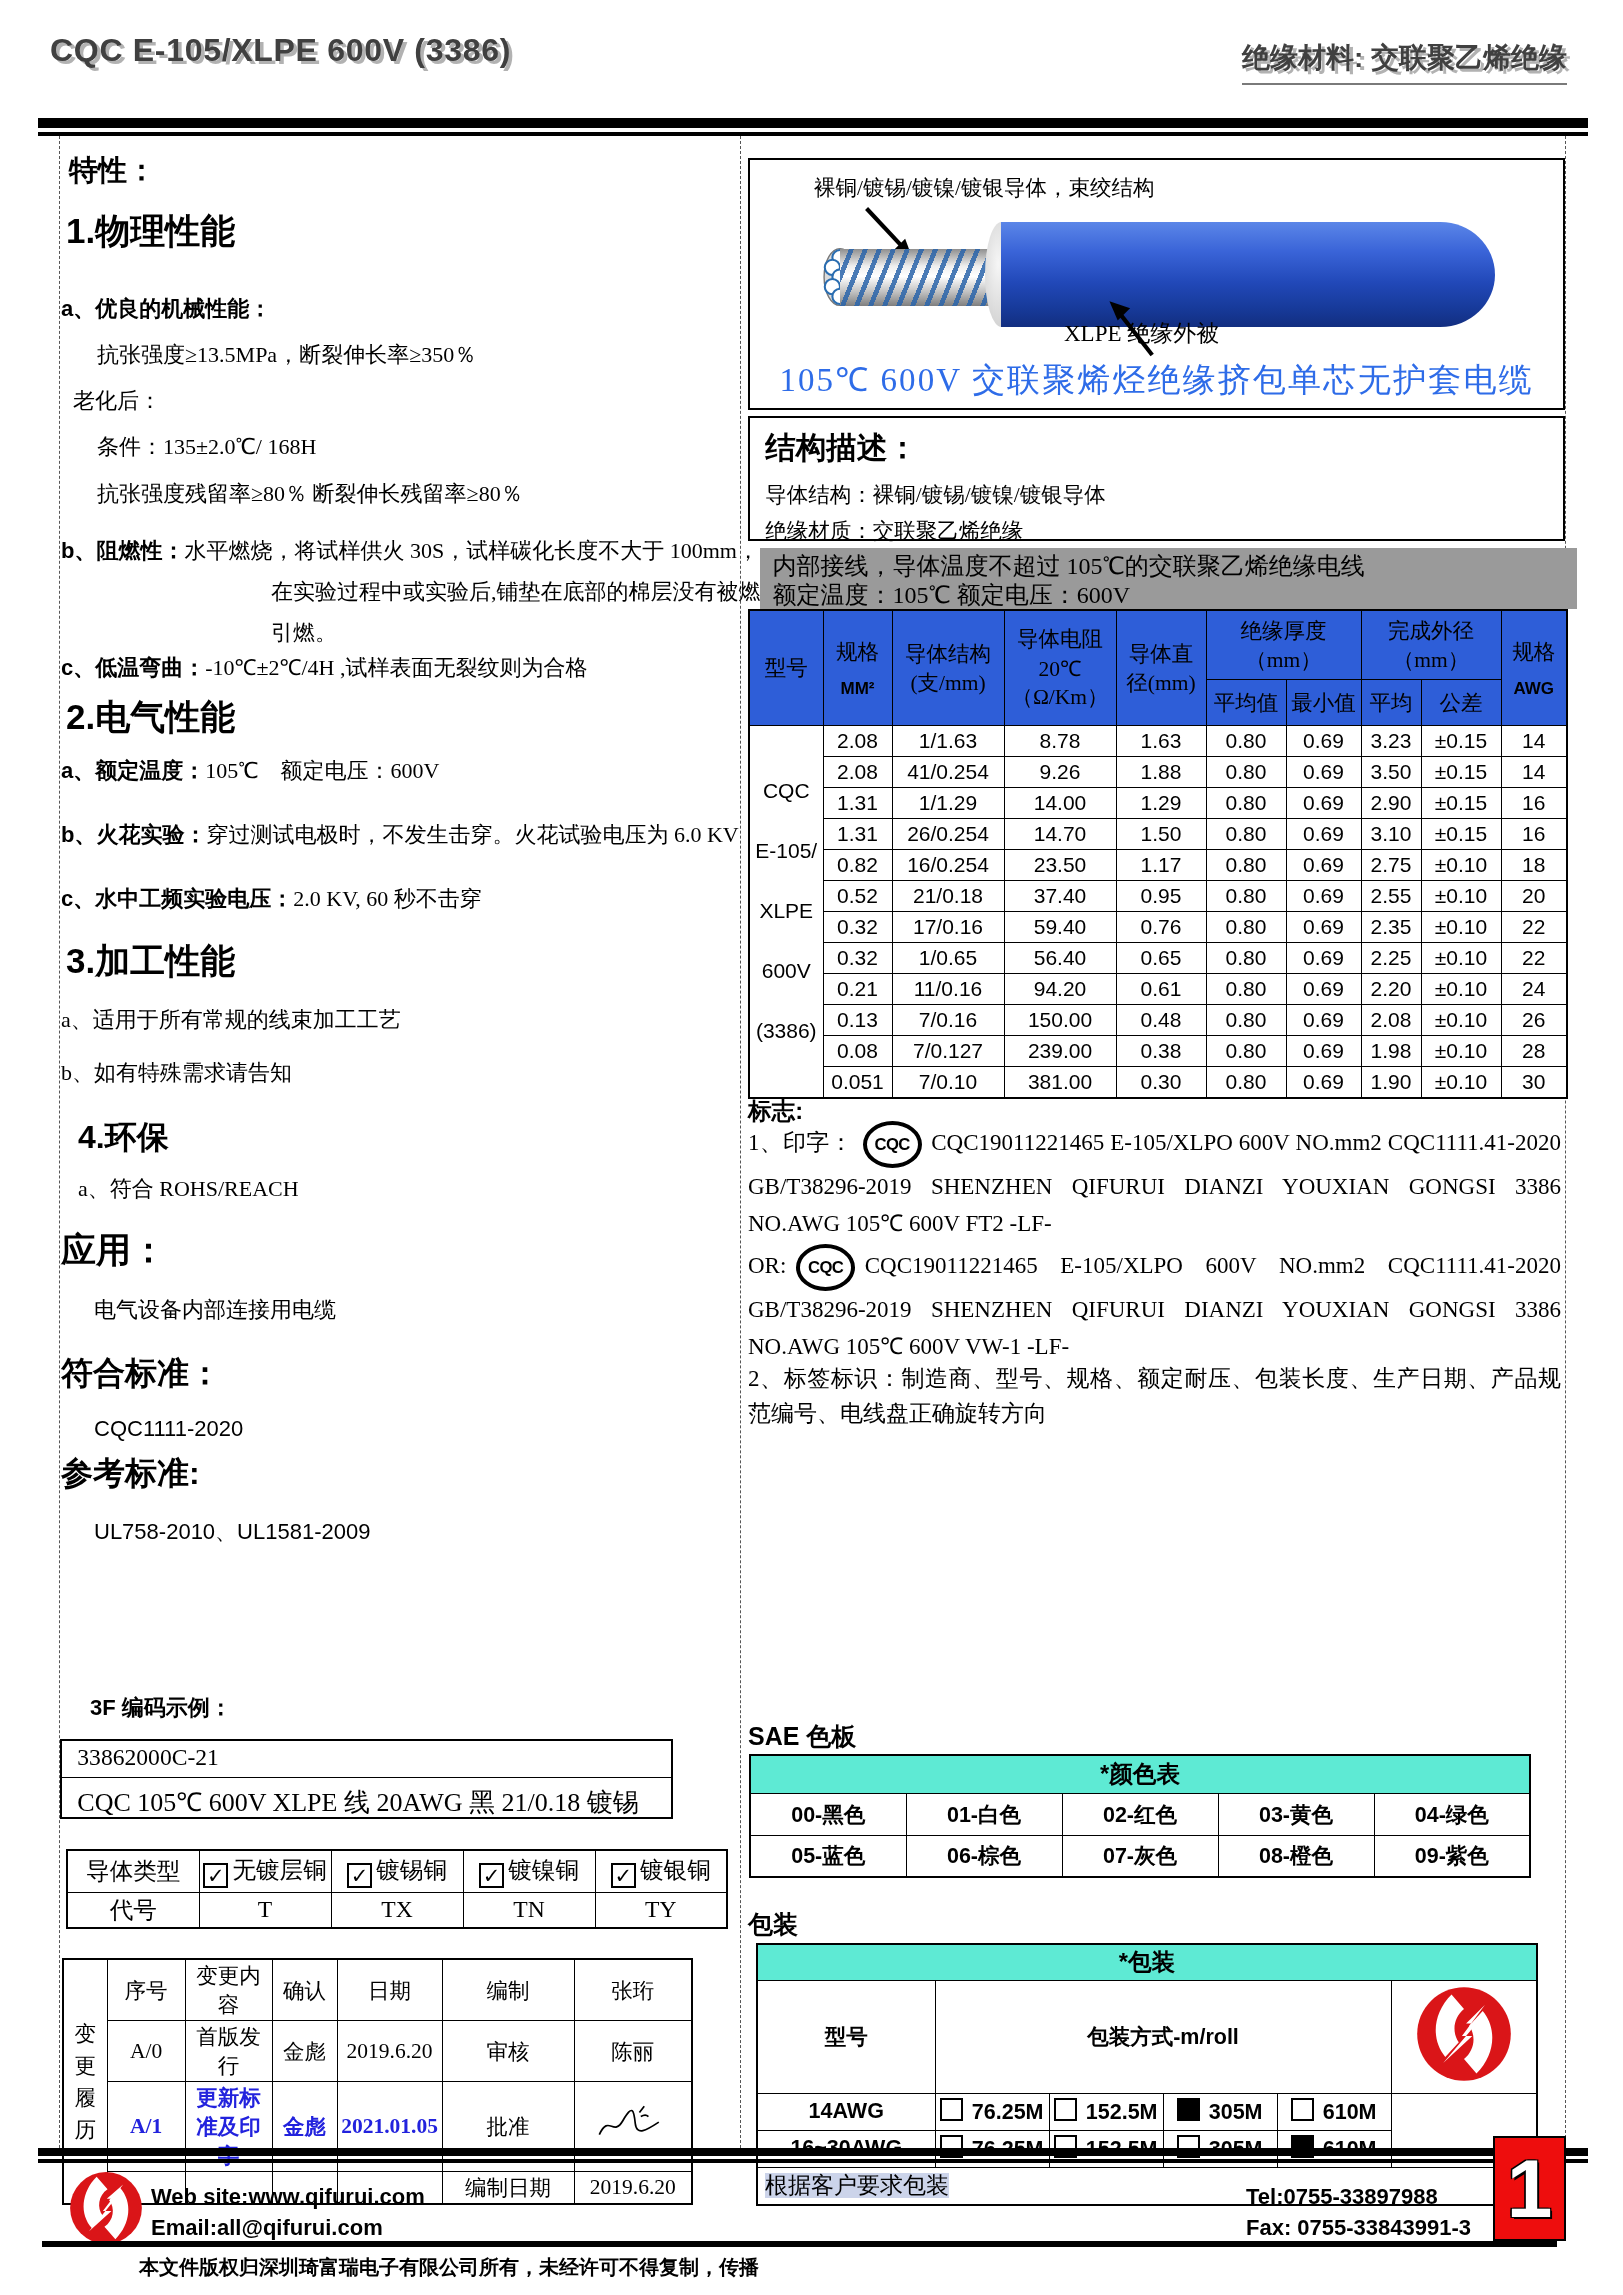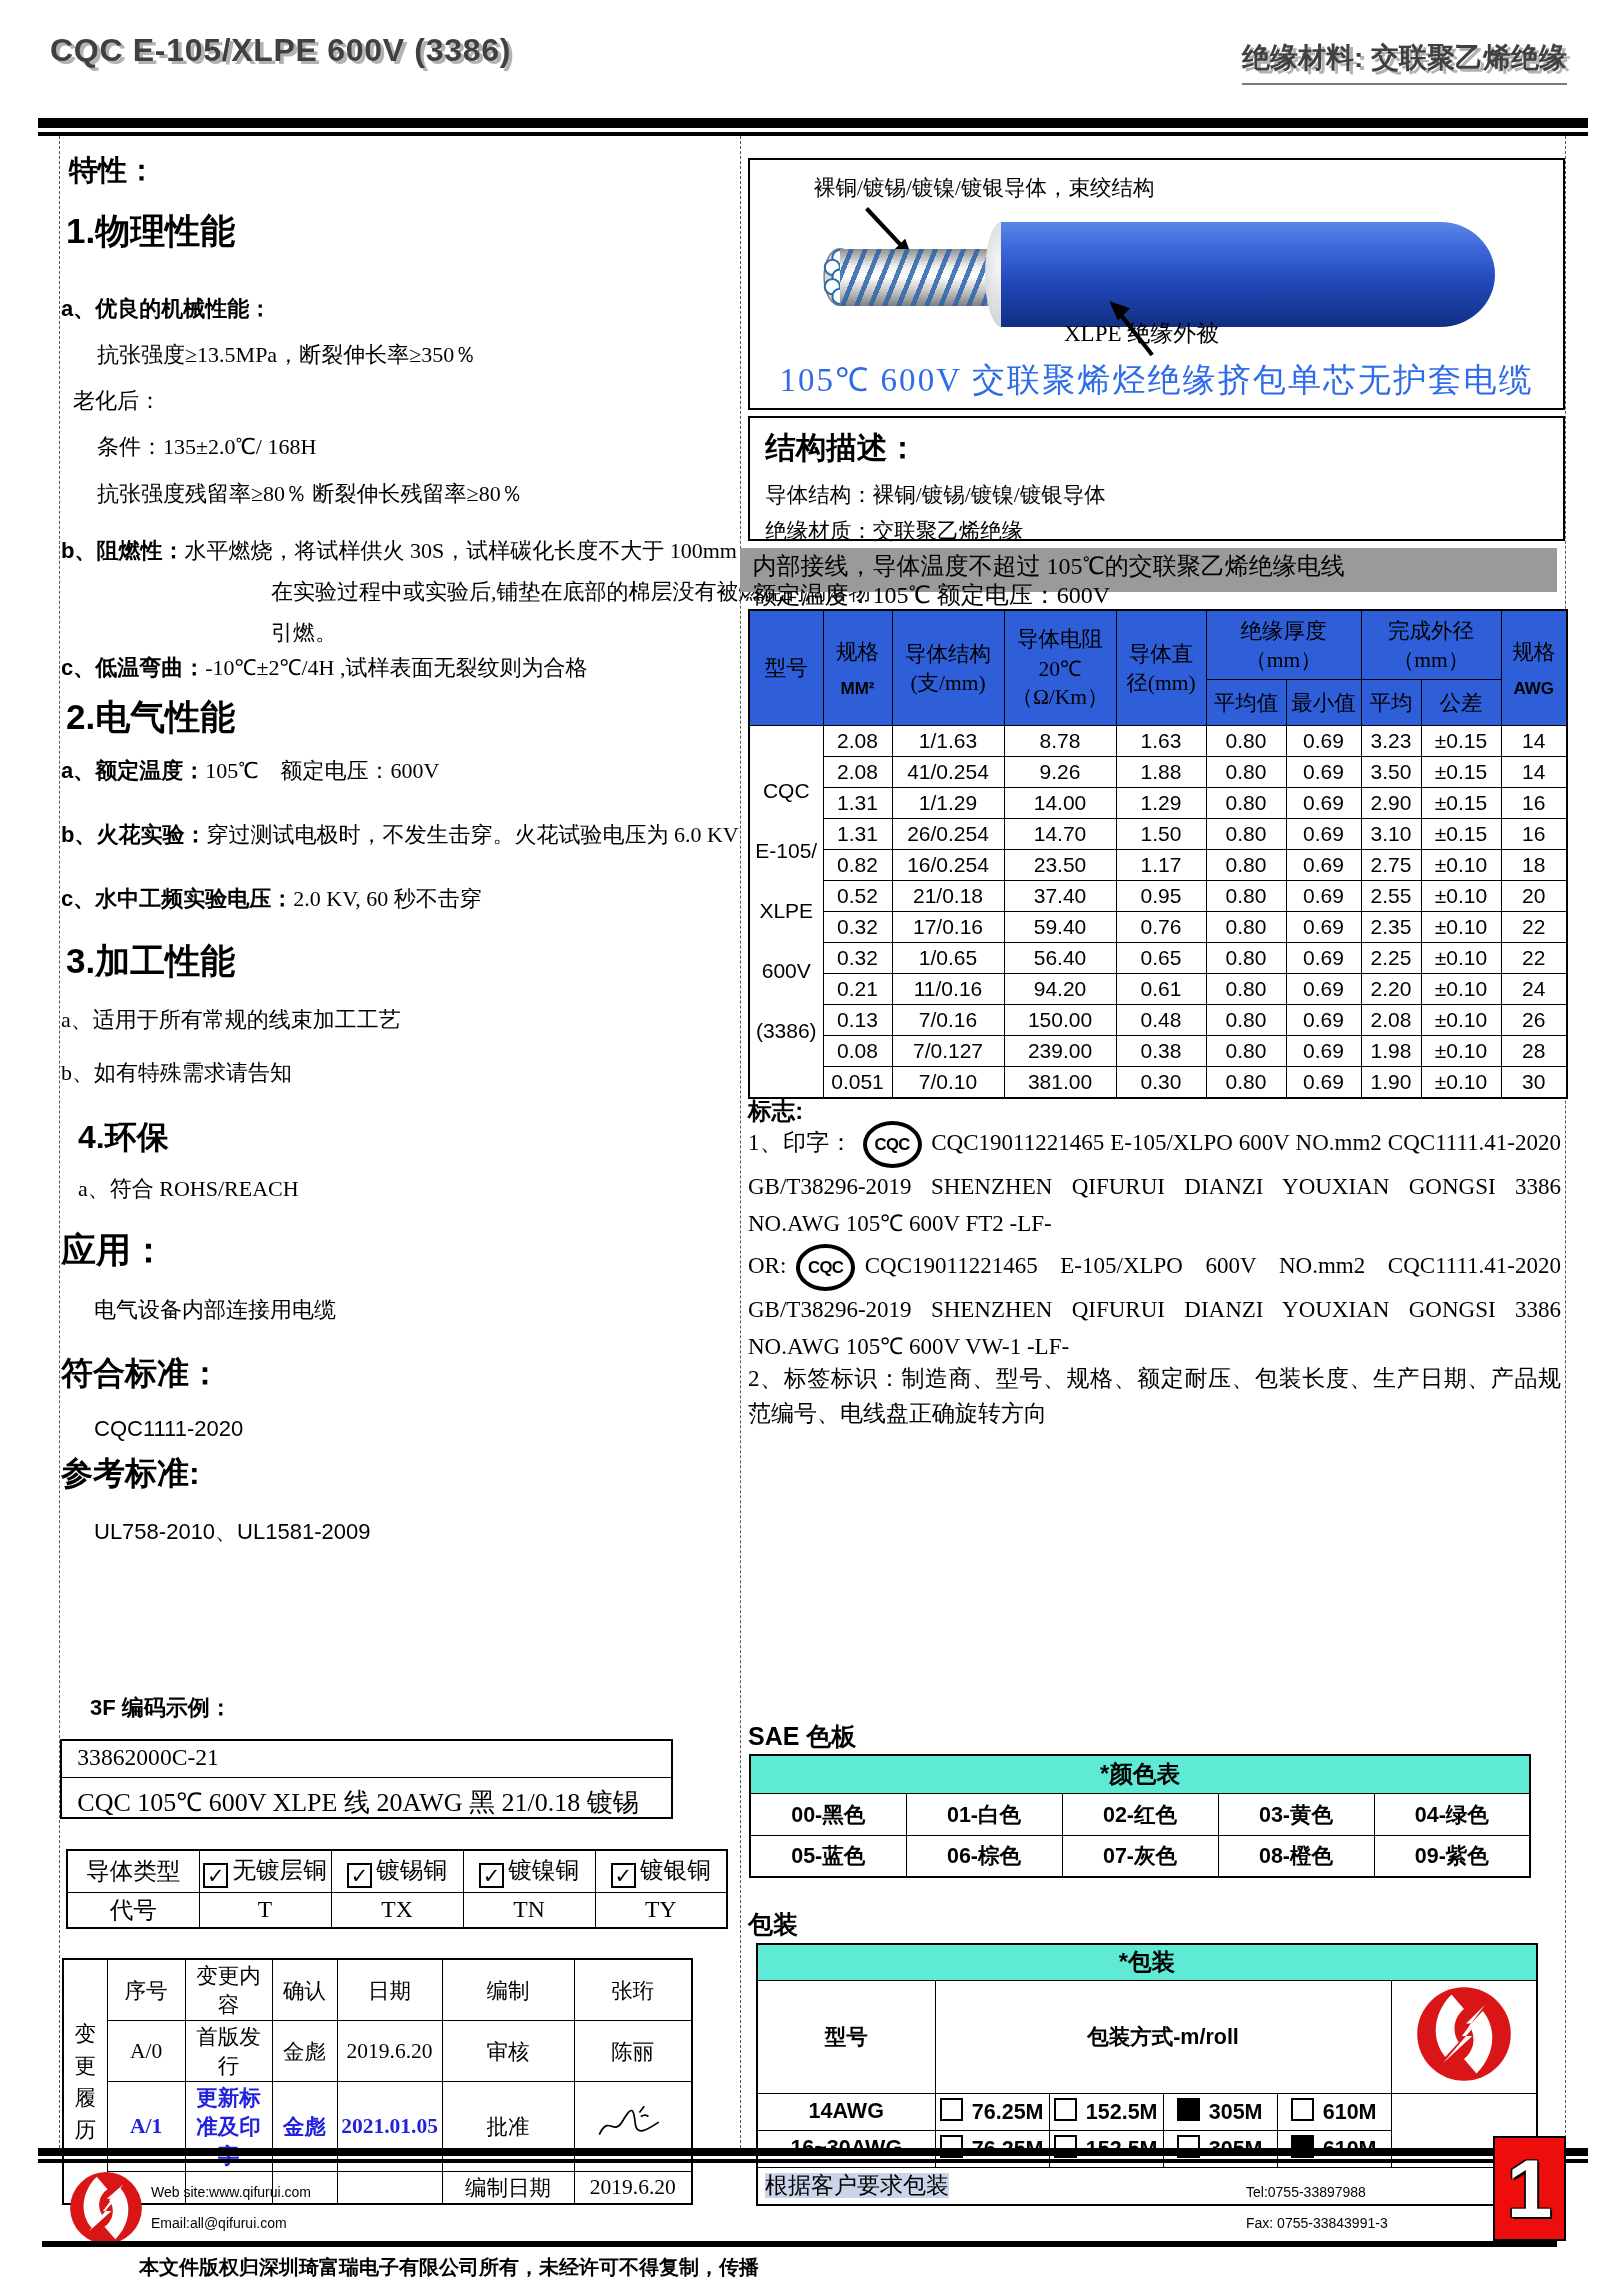--- a/index.html
+++ b/index.html
@@ -57,21 +57,21 @@
   
   .plain{border:2.1px solid #000;}
   .plain td,.plain th{border:1.4px solid #000;text-align:center;vertical-align:middle;font-size:23.6px;font-weight:normal;}
   .cb{display:inline-flex;width:21px;height:21px;border:2.8px solid #000;align-items:center;justify-content:center;
       font-family:"DejaVu Sans",sans-serif;font-weight:bold;font-size:21px;margin-right:4.2px;vertical-align:-4.2px;}
   .rev td{font-size:21.5px;}
   .rev .blue{color:#2222dd;font-weight:bold;}
   .side-label div{font-size:21.5px;line-height:32px;}
 
   
-  .ft-text{font-family:"Liberation Sans",sans-serif;font-weight:normal;font-size:14px;white-space:nowrap;}
+  .ft-text{font-family:"Liberation Sans",sans-serif;font-weight:bold;font-size:22px;white-space:nowrap;}
   .page-num{background:#ee0d0d;border:2.8px solid #000;display:flex;align-items:center;justify-content:center;}
   .page-num span{color:#fff;font-family:"Liberation Sans",sans-serif;font-weight:bold;font-size:82px;
                  text-shadow:2.1px 2.1px 0 #000,-1.4px -1.4px 0 #000,1.4px -1.4px 0 #000,-1.4px 1.4px 0 #000;}
 </style>
 </head>
 <body>
 
 <div class="page">
 
   <div class="abs hdr-title hdr-left">CQC E-105/XLPE 600V (3386)</div>
@@ -238,21 +238,21 @@
     <div class="abs txt" style="left:314px;top:158px;font-size:23px;">XLPE 绝缘外被</div>
     <div class="abs cable-title" style="left:0;top:196px;">105℃  600V 交联聚烯烃绝缘挤包单芯无护套电缆</div>
   </div>
 
   <div class="abs boxed" style="left:748px;top:416px;width:813px;height:121px;">
     <div class="h-mid" style="margin:9.7px 0 0 15.3px;font-size:30.5px;">结构描述：</div>
     <div class="txt" style="margin:11px 0 0 15.3px;font-size:21.5px;">导体结构：裸铜/镀锡/镀镍/镀银导体</div>
     <div class="txt" style="margin:7px 0 0 15.3px;font-size:21.5px;">绝缘材质：交联聚乙烯绝缘</div>
   </div>
 
-  <div class="abs graybar" style="left:740px;top:548px;width:817px;height:44px;box-sizing:border-box;">
+  <div class="abs graybar" style="left:760px;top:548px;width:817px;height:61px;box-sizing:border-box;">
     <div>内部接线，导体温度不超过 105℃的交联聚乙烯绝缘电线</div>
     <div>额定温度：105℃  额定电压：600V</div>
   </div>
 
   <table class="spec abs" style="left:748px;top:609px;width:817px;">
     <colgroup>
       <col style="width:74px">
         <col style="width:69px">
         <col style="width:112px">
         <col style="width:112px">

